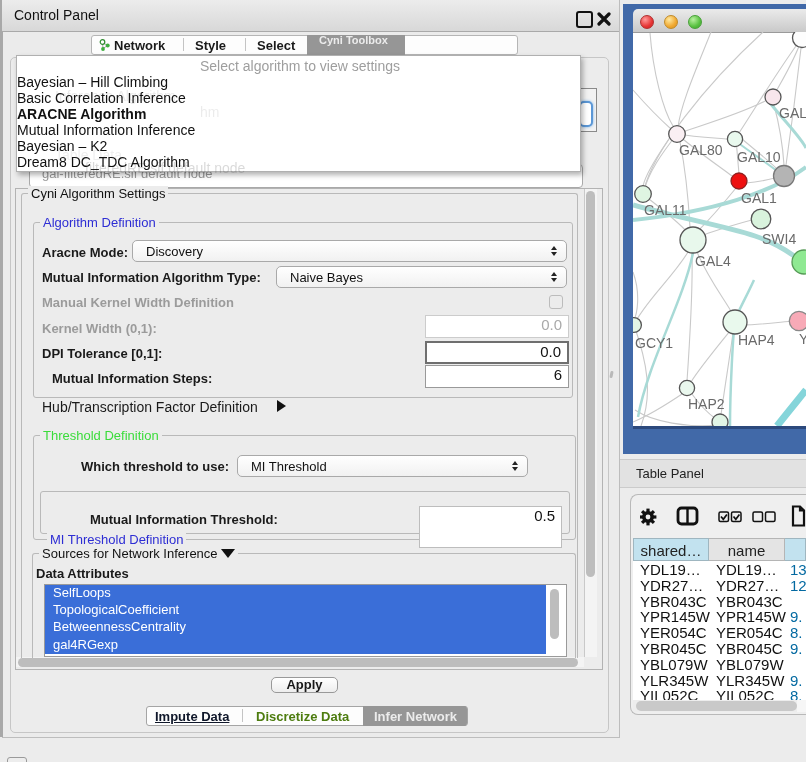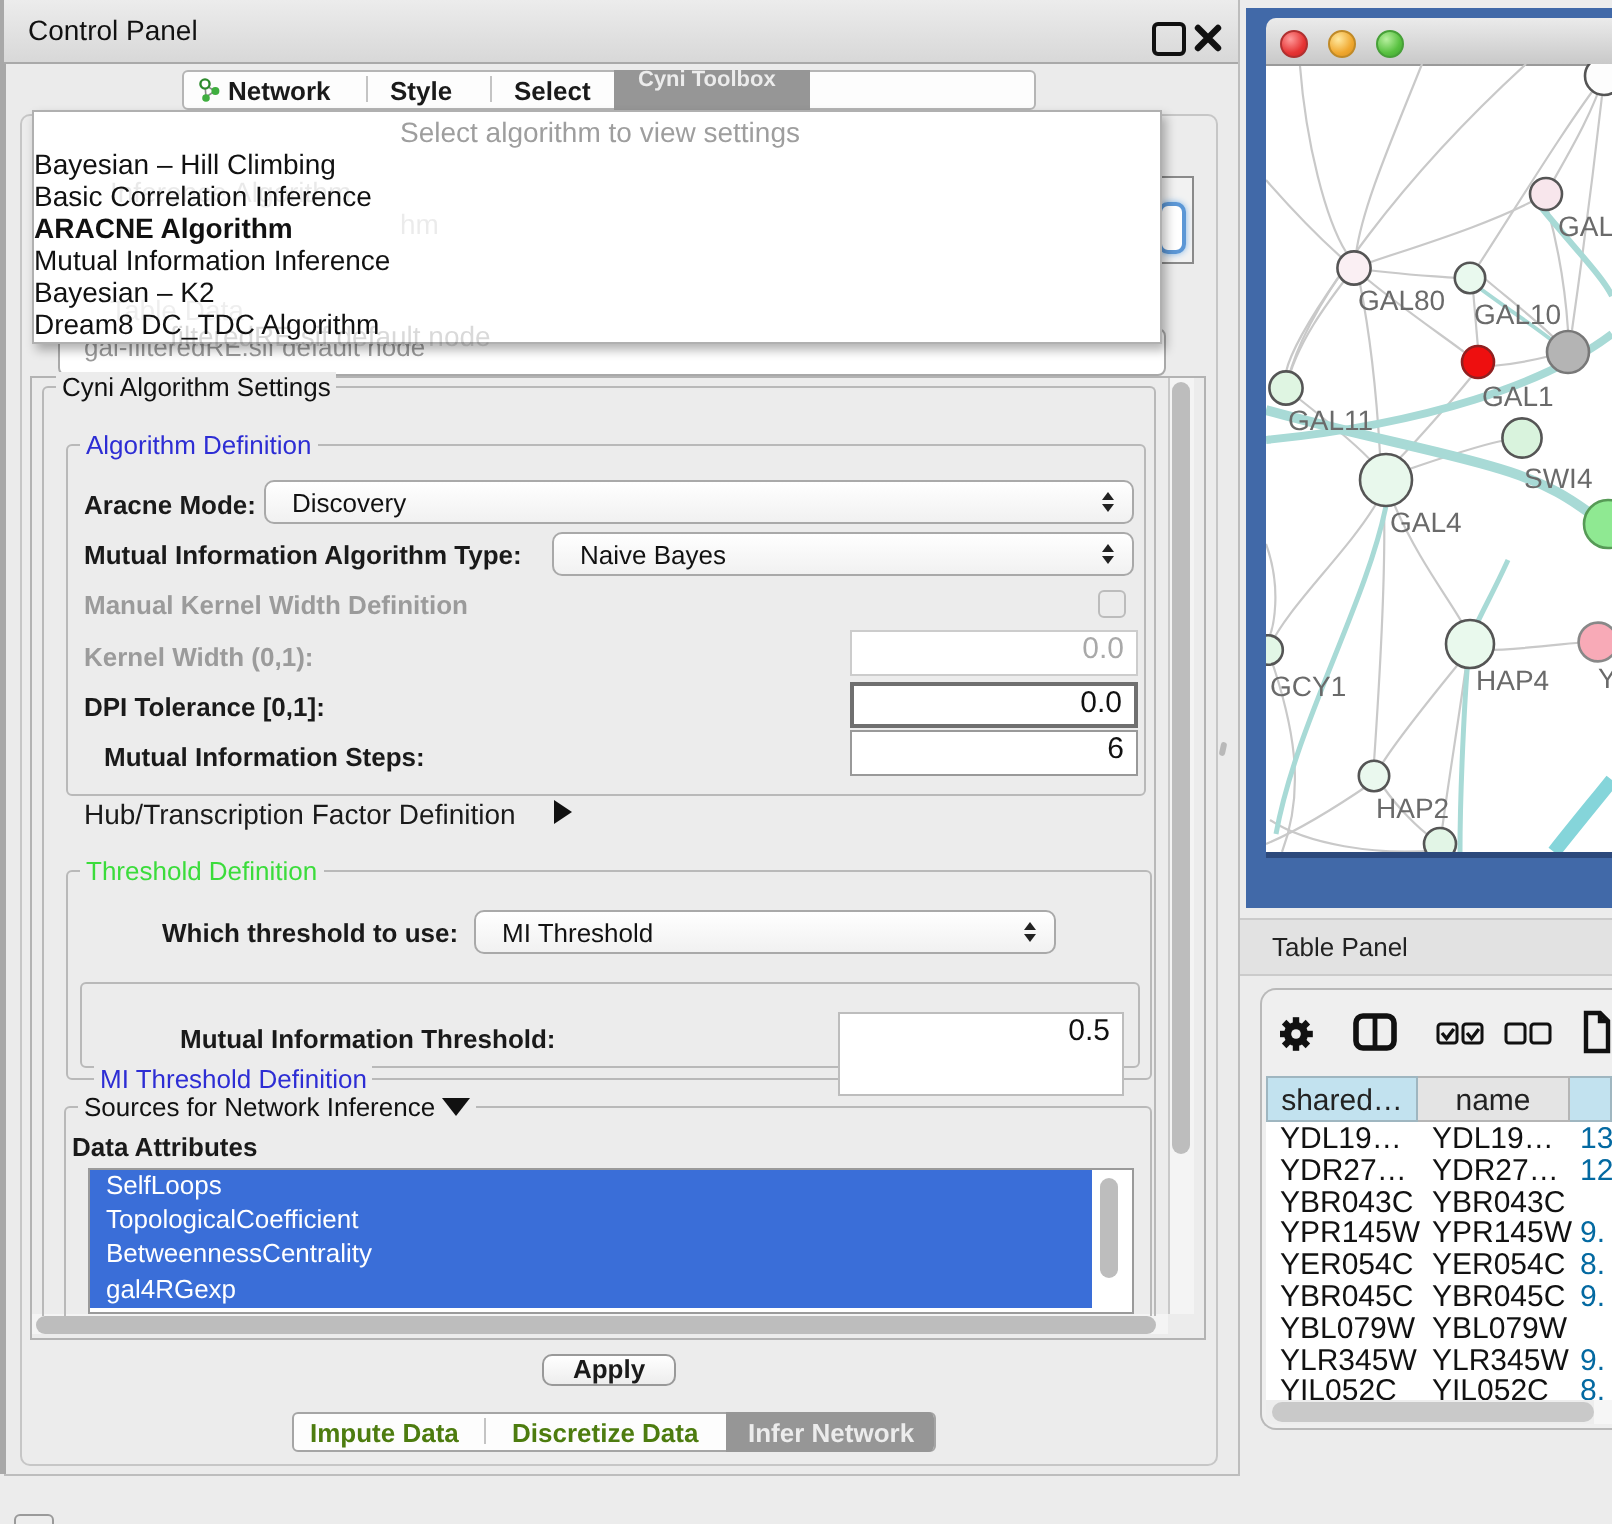--- a/index.html
+++ b/index.html
@@ -120,21 +120,21 @@
 <div class="abs" style="left:53px;top:584px;font-size:13px;color:#fff;line-height:17.2px;">SelfLoops<br>TopologicalCoefficient<br>BetweennessCentrality<br>gal4RGexp</div>
 <div class="abs" style="left:550px;top:589px;width:9px;height:50px;background:#bdbdbd;border-radius:5px;"></div>
 
 <div class="abs" style="left:610px;top:371px;width:3px;height:7px;background:#b9b9b9;border-radius:2px;transform:rotate(12deg);"></div>
 
 <div class="abs" style="left:271px;top:677px;width:67px;height:16px;box-sizing:border-box;background:linear-gradient(#ffffff,#ededed);border:1px solid #999;border-radius:5px;text-align:center;font-size:13px;font-weight:bold;color:#1a1a1a;line-height:14px;">Apply</div>
 
 <div class="abs" style="left:146px;top:706px;width:320px;height:18px;background:#fdfdfd;border:1px solid #a5a5a5;border-radius:3px;"></div>
 <div class="abs" style="left:363px;top:706px;width:104px;height:20px;background:#969696;border-radius:0 3px 3px 0;"></div>
 <div class="abs" style="left:242px;top:709px;width:1px;height:13px;background:#c4c4c4;"></div>
-<div class="abs" style="left:155px;top:709px;font-size:13px;font-weight:bold;color:#4d7c0f;">Impute Data</div>
+<div class="abs" style="left:155px;top:709px;font-size:13px;font-weight:bold;color:#0f172a;text-decoration:underline;">Impute Data</div>
 <div class="abs" style="left:256px;top:709px;font-size:13px;font-weight:bold;color:#4d7c0f;">Discretize Data</div>
 <div class="abs" style="left:374px;top:709px;font-size:13px;font-weight:bold;color:#ececec;">Infer Network</div>
 
 <div class="abs" style="left:7px;top:757px;width:18px;height:10px;background:#ededed;border:1px solid #9a9a9a;border-radius:3px 3px 0 0;"></div>
 
 <div class="abs" style="left:16px;top:55px;width:563px;height:115px;background:#fff;border:1px solid #b0b0b0;box-shadow:2px 3px 5px rgba(0,0,0,0.3);"></div>
 <div class="abs" style="left:0;top:58px;width:600px;text-align:center;font-size:14px;color:#9e9e9e;">Select algorithm to view settings</div>
 <div class="abs" style="left:55px;top:88px;font-size:14px;color:#333;opacity:0.10;">Inference Algorithm</div>
 <div class="abs" style="left:200px;top:104px;font-size:14px;color:#333;opacity:0.09;">hm</div>
 <div class="abs" style="left:55px;top:147px;font-size:14px;color:#333;opacity:0.08;">Table Data</div>

